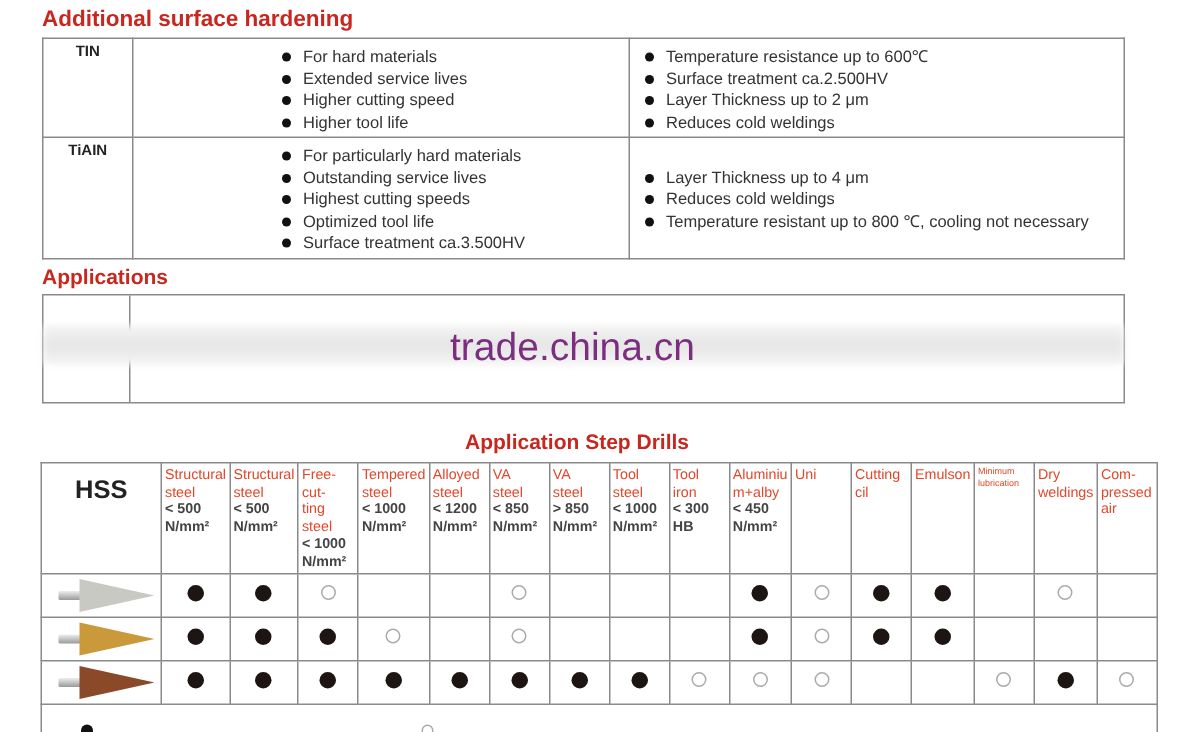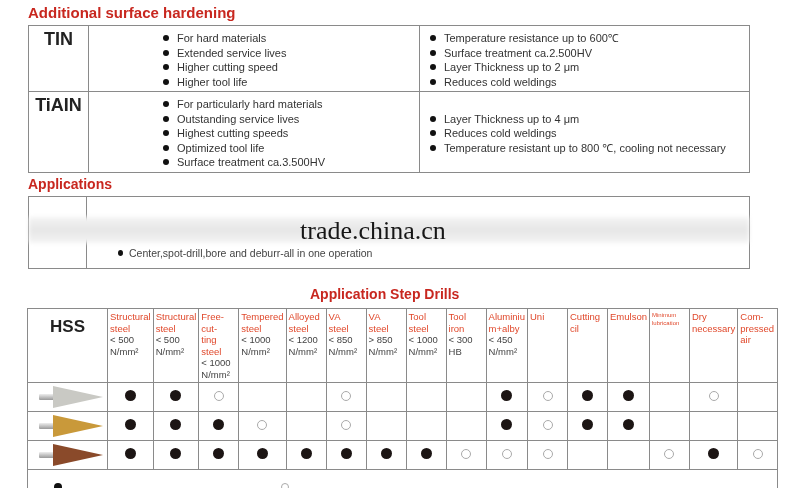--- a/index.html
+++ b/index.html
@@ -11,42 +11,42 @@
     position: absolute; color: #c8271f; font-weight: bold;
     font-family: "Liberation Sans", sans-serif;
   }
   #t-hard { left: 28px; top: 4px; font-size: 15px; }
   #t-app { left: 28px; top: 176px; font-size: 14px; }
   #t-step { left: 310px; top: 286px; font-size: 14px; }
 
   table { border-collapse: collapse; position: absolute; }
   .hard-table { left: 28px; top: 25px; width: 722px; }
   .hard-table td { border: 1px solid #8a8a8a; vertical-align: top; font-size: 11px; }
-  .hard-table td.name { width: 60px; text-align: center; font-weight: bold; font-size: 18px; padding-top: 3px; color: #222; }
-  .hard-table td.col { width: 331px; padding: 5px 0 2px 88px; }
+  .hard-table td.name { width: 60px; text-align: center; font-weight: bold; font-size: 10px; padding-top: 3px; color: #222; }
+  .hard-table td.col { width: 331px; padding: 5px 0 2px 113px; }
   .hard-table td.col2 { padding: 5px 0 2px 24px; }
   .hard-table td.mid { vertical-align: middle; }
   .bl { list-style: none; }
   .bl li { position: relative; line-height: 14.5px; white-space: nowrap; }
   .bl li::before { content: ""; position: absolute; left: -14px; top: 4px; width: 6px; height: 6px; border-radius: 50%; background: #111; }
   .hard-table td.col .bl li::before { left: -14px; }
 
   .app-box { position: absolute; left: 28px; top: 196px; width: 722px; height: 73px; border: 1px solid #8a8a8a; }
   .app-box .divider { position: absolute; left: 57px; top: 0; bottom: 0; border-left: 1px solid #8a8a8a; }
   .app-box .line { position: absolute; left: 100px; font-size: 10.5px; color: #444; white-space: nowrap; }
   .app-box .line::before { content: ""; position: absolute; left: -11px; top: 3px; width: 5px; height: 6px; border-radius: 50%; background: #111; }
   .app-box .blur { position: absolute; left: 0; right: 0; top: 20px; height: 26px; background: linear-gradient(#f4f4f4, #e6e6e6, #f4f4f4); filter: blur(2px); }
-  .watermark { position: absolute; left: 300px; top: 216px; font-size: 26px; color: #000000; font-family: Liberation Serif, serif; letter-spacing: 0px; opacity: 0.9; }
+  .watermark { position: absolute; left: 300px; top: 216px; font-size: 26px; color: #701a75; font-family: Liberation Sans, sans-serif; letter-spacing: 0px; opacity: 0.9; }
 
   .step-table { left: 27px; top: 308px; }
   .step-table td { border: 1px solid #8a8a8a; font-size: 9.5px; vertical-align: top; padding: 2px 2px; line-height: 11.5px; }
   .step-table .hss { width: 80px; text-align: center; font-weight: bold; font-size: 17px; color: #222; vertical-align: top; padding-top: 12px; }
   .step-table .hdr { width: 40px; height: 57px; }
   .hdr .red { color: #e0482b; }
-  .hdr .gray { color: #444; }
+  .hdr .gray { color: #444; font-weight: bold; }
   .hdr .tiny { font-size: 6px; line-height: 8px; }
   .step-table tr.drow td { height: 29px; text-align: center; vertical-align: middle; padding: 0; }
   .dot { display: inline-block; width: 11px; height: 11px; border-radius: 50%; background: #1c1514; }
   .ring { display: inline-block; width: 10px; height: 10px; border-radius: 50%; border: 1px solid #aaa; background: #fff; }
   .legend-row td { height: 28px; vertical-align: middle !important; }
   .legend { position: relative; height: 26px; }
   .legend .lg { position: absolute; top: 4px; font-size: 15px; font-weight: bold; color: #c8271f; margin-top: 44px; }
   .legend .ldot { position: absolute; width: 8px; height: 8px; border-radius: 50%; background: #111; top: 11px; }
   .legend .lring { position: absolute; width: 8px; height: 8px; border-radius: 50%; border: 1px solid #aaa; top: 11px; }
 
@@ -100,21 +100,20 @@
         </td>
   </tr>
 </tbody>
   </table>
 
 <div class="section-title" id="t-app">Applications</div>
 
 <div class="app-box">
   <div class="divider"></div>
   <div class="blur"></div>
-  <div class="line" style="top:50px">Center,spot-drill,bore and deburr-all in one operation</div>
 </div>
 <div class="watermark">trade.china.cn</div>
 
 <div class="section-title" id="t-step">Application Step Drills</div>
 
 <table class="step-table">
   <tbody>
       <tr id="hdr-row">
     <td class="hss">HSS</td>
   <td class="hdr">
@@ -186,21 +185,21 @@
         </td>
         <td class="hdr">
           <div class="red">Emulson</div>
         </td>
         <td class="hdr">
           <div class="red tiny">Minimum</div>
           <div class="red tiny">lubrication</div>
         </td>
         <td class="hdr">
           <div class="red">Dry</div>
-          <div class="red">necessary</div>
+          <div class="red">weldings</div>
         </td>
         <td class="hdr">
           <div class="red">Com-</div>
           <div class="red">pressed</div>
           <div class="red">air</div>
         </td>
       </tr>
   </tbody>
     <tbody id="drill-body">
       <tr class="drow">

